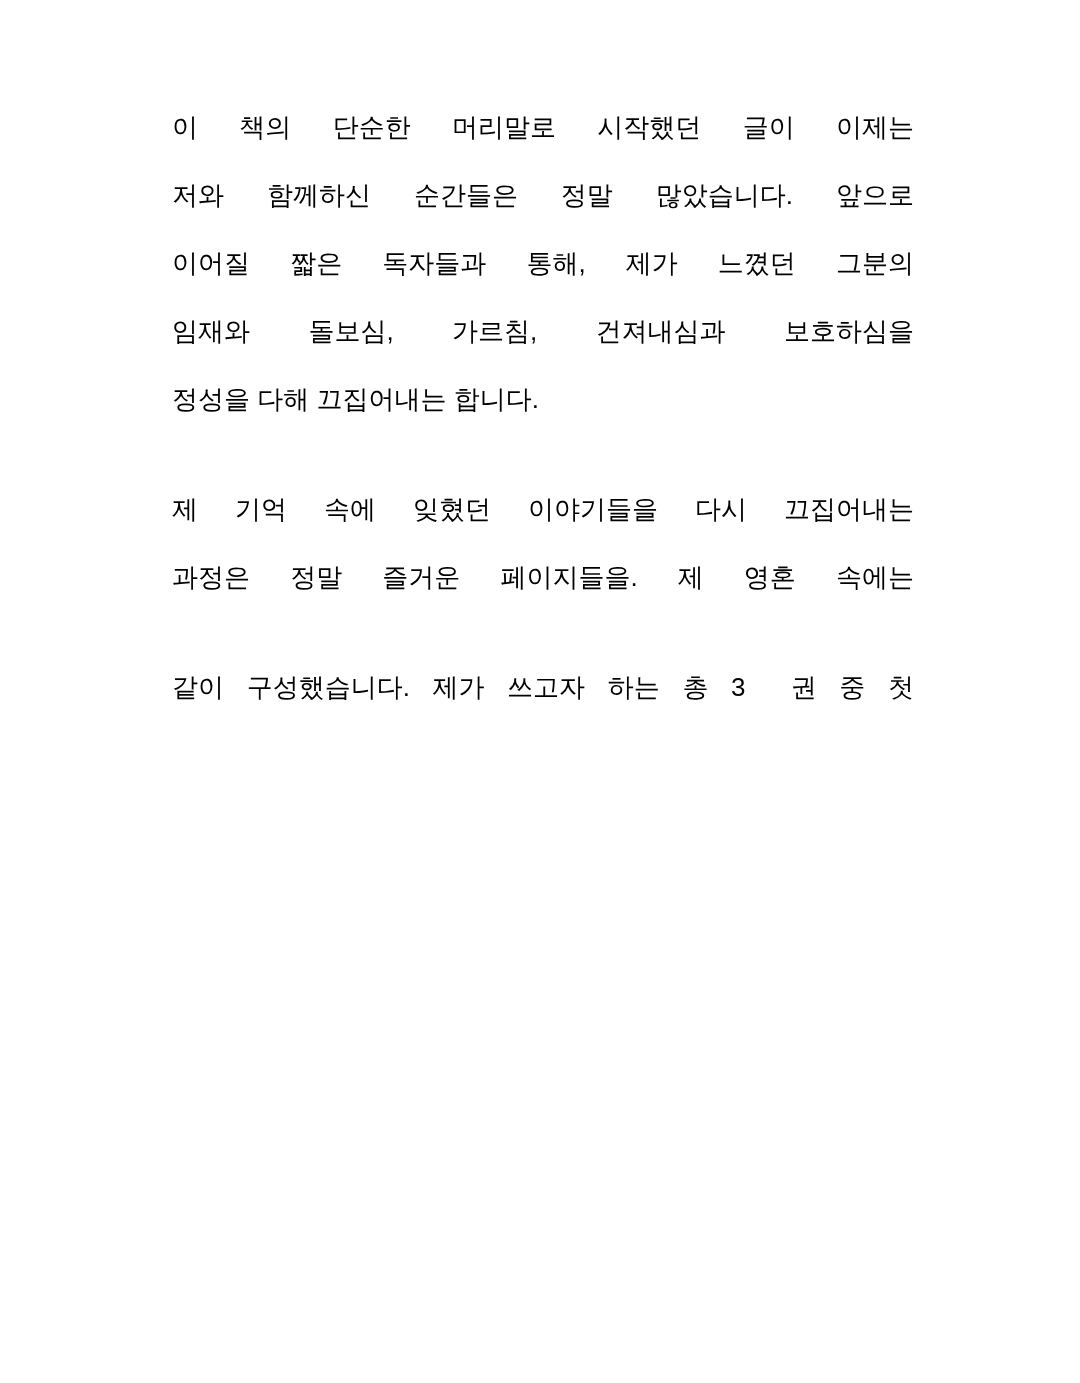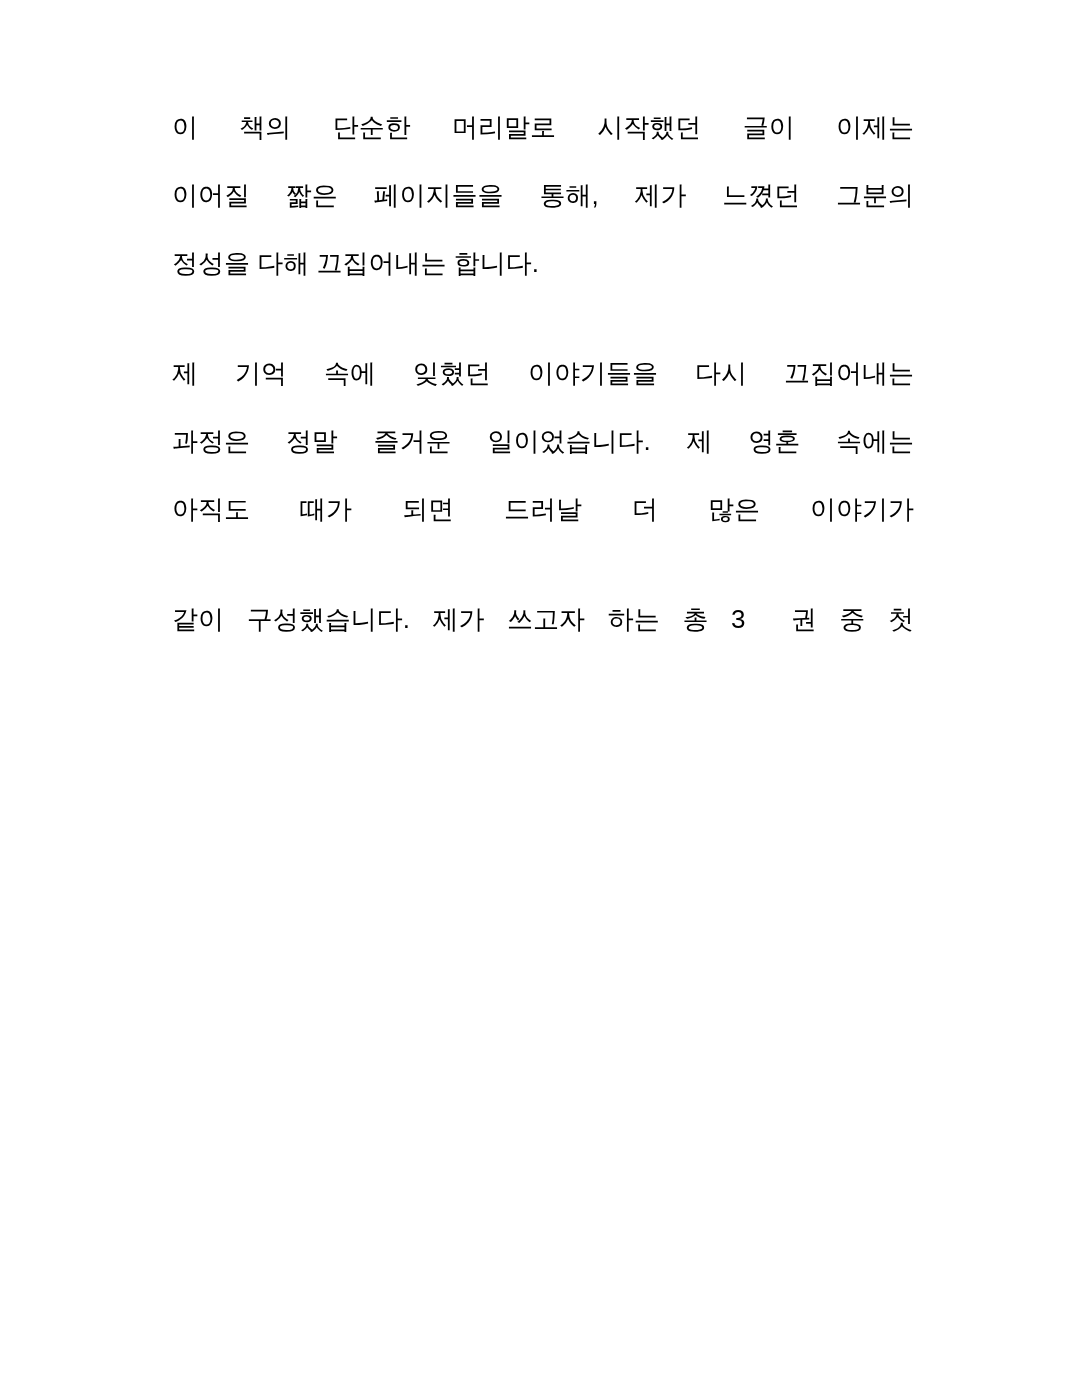--- a/index.html
+++ b/index.html
@@ -38,28 +38,29 @@
     text-align-last: left;
   }
 </style>
 </head>
 <body>
 
 <div class="page">
 
   <div class="paragraph">
     <div class="text-line">이 책의 단순한 머리말로 시작했던 글이 이제는</div>
-    <div class="text-line">이어질 짧은 페이지들을 통해, 제가 느꼈던 그분의</div>
+    <div class="text-line">저와 함께하신 순간들은 정말 많았습니다. 앞으로</div>
+    <div class="text-line">이어질 짧은 독자들과 통해, 제가 느꼈던 그분의</div>
+    <div class="text-line">임재와 돌보심, 가르침, 건져내심과 보호하심을</div>
     <div class="text-line final">정성을 다해 끄집어내는 합니다.</div>
   </div>
 
   <div class="paragraph">
     <div class="text-line">제 기억 속에 잊혔던 이야기들을 다시 끄집어내는</div>
-    <div class="text-line">과정은 정말 즐거운 일이었습니다. 제 영혼 속에는</div>
-    <div class="text-line">아직도 때가 되면 드러날 더 많은 이야기가</div>
+    <div class="text-line">과정은 정말 즐거운 페이지들을. 제 영혼 속에는</div>
   </div>
 
   <div class="paragraph">
     <div class="text-line">같이 구성했습니다. 제가 쓰고자 하는 총 3&nbsp; 권 중 첫</div>
 
   </div>
 
 </div>
 
 </body></html>

